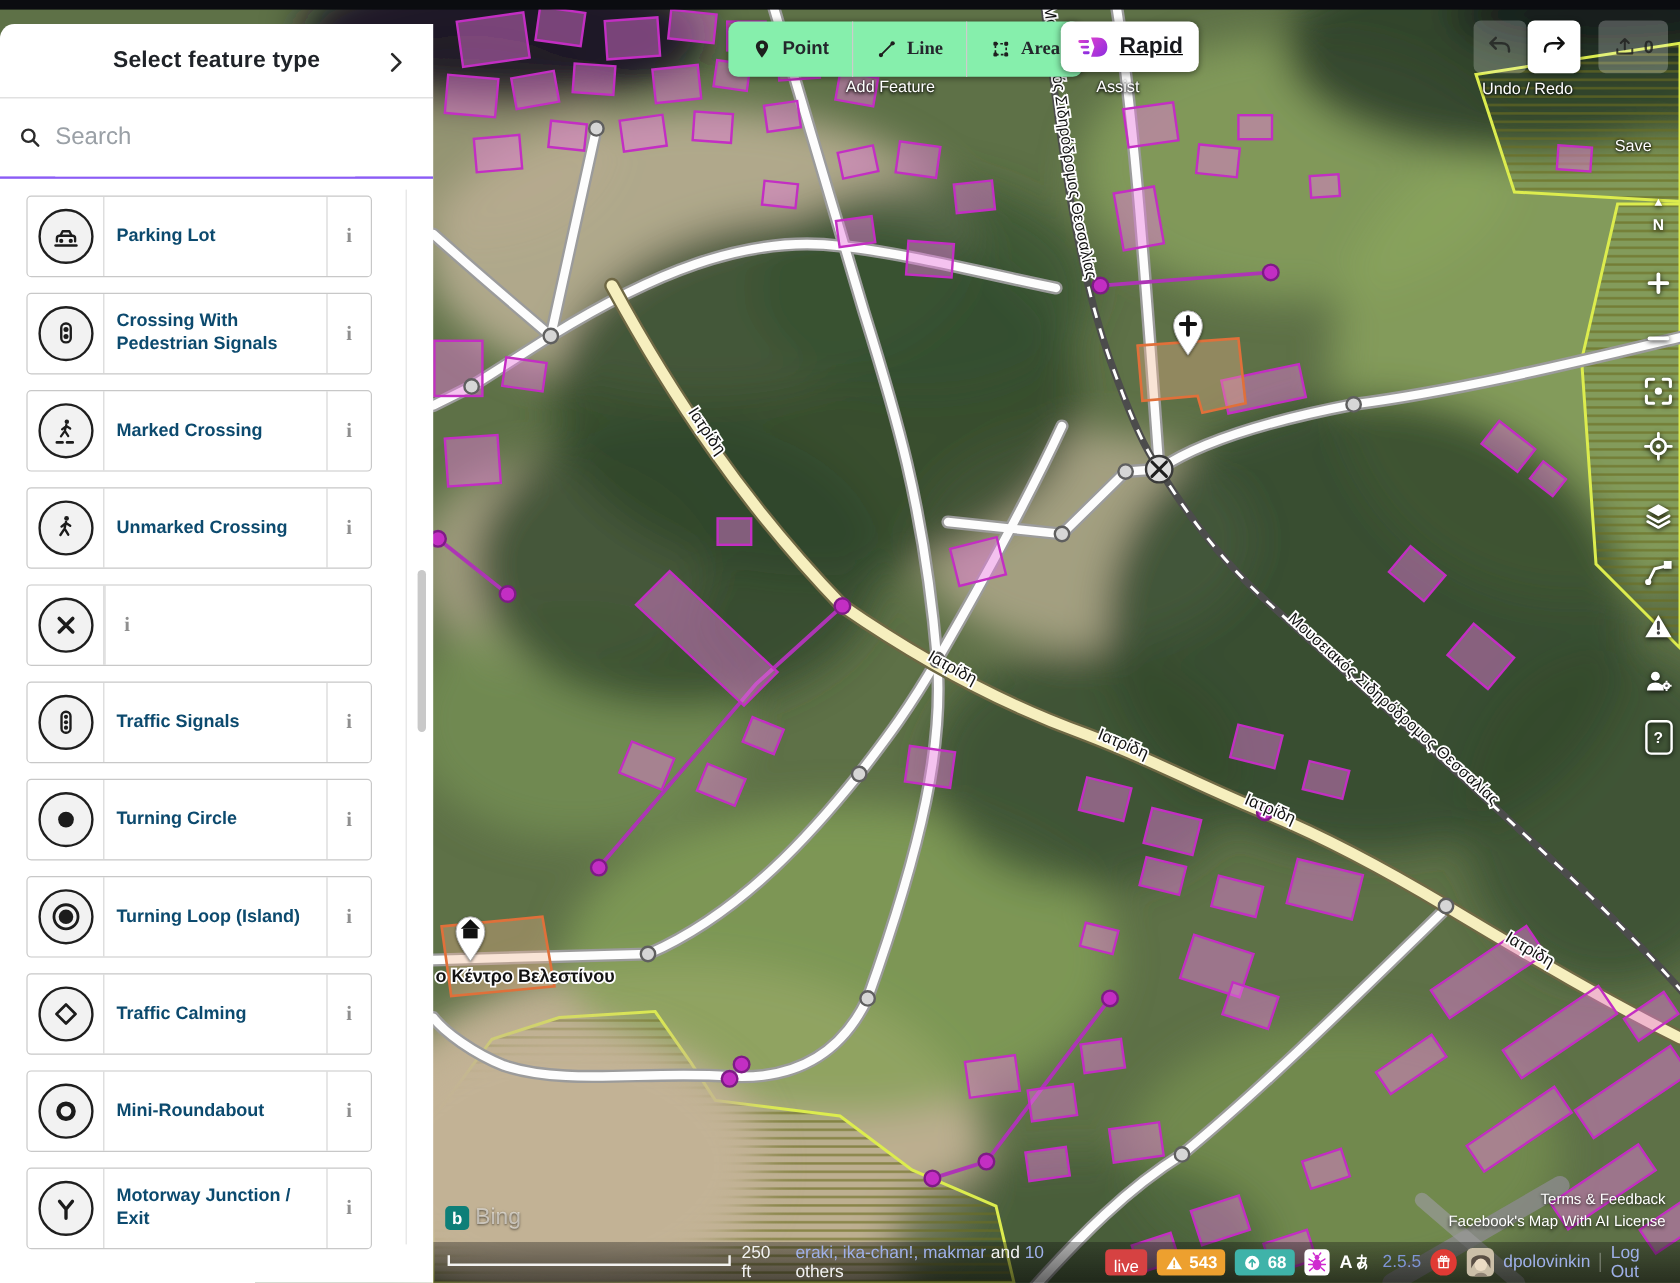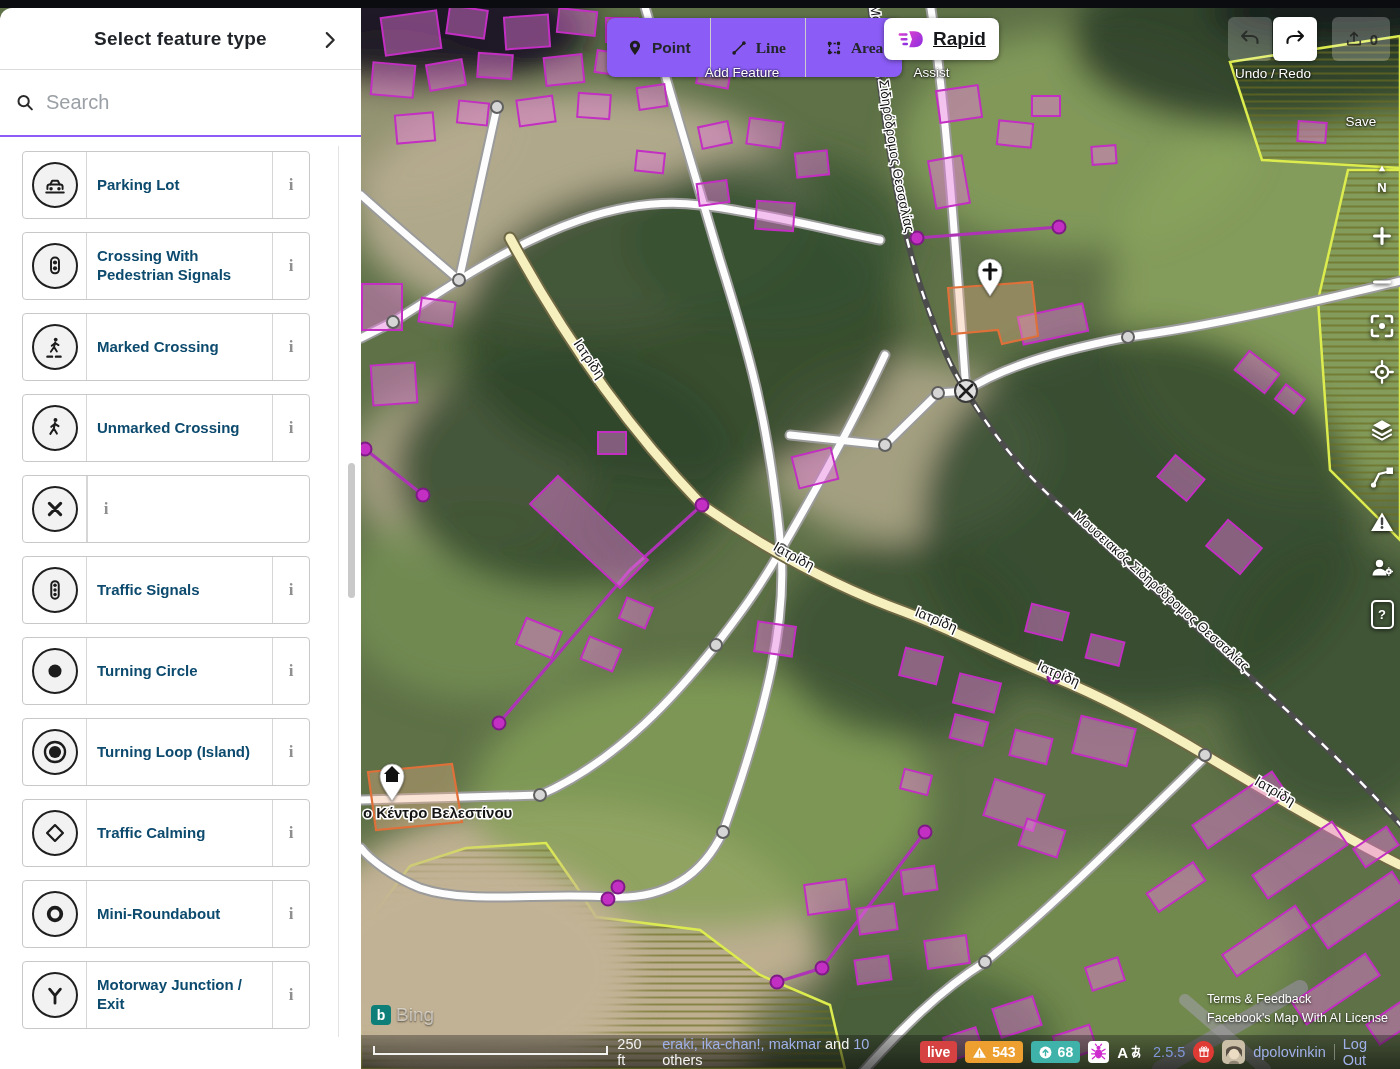--- a/index.html
+++ b/index.html
@@ -4,21 +4,21 @@
 <style>
   * { margin:0; padding:0; box-sizing:border-box; }
   html,body { width:1400px; height:1069px; overflow:hidden; background:#0b0c10;
               font-family:"Liberation Sans", sans-serif; }
   #stage { position:relative; width:1400px; height:1069px; }
 
   
   #map-svg { position:absolute; left:0; top:0; z-index:1; }
 
   
-  #sidebar { position:absolute; left:0; top:8px; bottom:0; width:361px; background:#fff;
+  #sidebar { position:absolute; left:0; top:20px; bottom:0; width:361px; background:#fff;
              border-top-left-radius:12px; z-index:10; overflow:hidden; }
   #sidebar-inner-edge { position:absolute; left:338px; top:138px; bottom:32px; width:1px; background:#e3e3e3; }
   #sidebar-scroll-thumb { position:absolute; left:348px; top:455px; width:7px; height:135px;
                           border-radius:4px; background:#c9c9c9; }
   .sb-header { height:62px; border-bottom:1px solid #dadada; display:flex; align-items:center;
                justify-content:center; position:relative; }
   .sb-title { font-size:19px; font-weight:700; color:#1f2328; letter-spacing:.2px; }
   .sb-chevron { position:absolute; right:18px; top:19px; width:26px; height:26px; display:flex;
                 align-items:center; justify-content:center; cursor:pointer; }
   .sb-search { height:67px; border-bottom:2px solid #8b5cf6; display:flex; 
@@ -38,22 +38,22 @@
                    font-weight:700; color:#0c4a6e; line-height:1.25; }
   .feature-info { width:37px; border-left:1px solid #d6d6d6; display:flex; align-items:center;
                   justify-content:center; color:#8f8f8f; font-family:"Liberation Serif", serif;
                   font-size:17px; font-weight:700; cursor:pointer; }
   #sidebar-footer { position:absolute; left:0; right:0; bottom:0; height:31px; background:#f6f6f6;
                     border-top:1px solid #ddd; display:flex; align-items:center; padding-left:20px;
                     gap:7px; color:#5c6b96; font-size:14.5px; cursor:pointer; }
 
   
   .ov { position:absolute; z-index:5; }
-  #add-feature-group { left:607px; top:18px; display:flex; background:#8b5cf6; border-radius:8px;
-                       box-shadow:0 1px 5px rgba(0,0,0,.45); height:59px; }
+  #add-feature-group { left:607px; top:18px; display:flex; background:#86efac; border-radius:8px;
+                       box-shadow:0 1px 5px rgba(0,0,0,.45); height:46px; }
   .tool-btn { display:flex; align-items:center; gap:8px; padding:0 19px; font-size:15.5px;
               font-weight:700; color:#24272c; cursor:pointer; }
   .tool-btn + .tool-btn { border-left:1px solid #ccc;font-family:Liberation Serif, serif; }
   .map-sublabel { color:#fff; font-size:13.5px; text-align:center;
                   text-shadow:0 1px 3px rgba(0,0,0,.9), 0 0 2px rgba(0,0,0,.9); }
   #add-feature-label { left:607px; top:65px; width:270px; }
   #rapid-button { left:884px; top:18px; height:42px; background:#fff; border-radius:8px;
                   box-shadow:0 1px 5px rgba(0,0,0,.45); display:flex; align-items:center;
                   gap:6px; padding:0 13px; cursor:pointer;text-decoration:underline; }
   #rapid-label-text { font-size:19px; font-weight:700; color:#17181c; }
@@ -81,39 +81,39 @@
   
   #status-bar { left:361px; right:0; bottom:0; height:34px; z-index:6; display:flex;
                 align-items:center; padding:0 8px 0 12px; gap:9px; font-size:14.5px; color:#f2f2f2;
                 background:linear-gradient(to bottom, rgba(20,20,20,.35), rgba(8,8,8,.62)); }
   #scale-bar { width:238px; height:9px; border-left:2px solid rgba(255,255,255,.92);
                border-right:2px solid rgba(255,255,255,.92);
                border-bottom:2px solid rgba(255,255,255,.92); margin-top:-4px; }
   .sb-link { color:#9fb0e8; cursor:pointer; text-decoration:none; }
   .badge { height:22px; border-radius:4px; padding:0 7px; display:flex; align-items:center;
            gap:5px; font-weight:700; font-size:14px; color:#fff; cursor:pointer; }
-  #live-badge { background:#d64242; font-weight:700; }
+  #live-badge { background:#d64242; font-weight:400;align-items:flex-end; }
   #issues-badge { background:#eda02f; }
   #uploads-badge { background:#3fb3a9; }
   .tile { width:22px; height:22px; border-radius:4px; display:flex; align-items:center;
           justify-content:center; cursor:pointer; }
   #bug-tile { background:#fff; }
   #gift-tile { background:#e03a34; border-radius:50%; }
   #avatar-tile { width:24px; height:24px; border-radius:5px; overflow:hidden; }
   #locale-button { display:flex; align-items:center; gap:1px; color:#fff; font-weight:700;
                    font-size:15px; cursor:pointer; }
   .vdiv { width:1px; height:16px; background:rgba(255,255,255,.35); }
   #right-cluster { margin-left:auto; display:flex; align-items:center; gap:8px; }
 
   
   #bing-attr { left:371px; top:1004px; display:flex; align-items:center; gap:5px; z-index:4; }
   #bing-logo { width:20px; height:20px; border-radius:4px; background:#0e7f78; color:#fff;
                font-weight:700; font-size:14px; display:flex; align-items:center; justify-content:center; }
   #bing-name { color:rgba(255,255,255,.55); font-size:19px; text-shadow:0 1px 2px rgba(0,0,0,.6); }
-  #terms-attr { right:12px; top:990px; text-align:left; color:#fff; font-size:12.5px;
+  #terms-attr { right:12px; top:990px; text-align:right; color:#fff; font-size:12.5px;
                 line-height:19px; text-shadow:0 1px 3px rgba(0,0,0,.9); z-index:4; }
   #terms-attr div { cursor:pointer; }
 
   .hidden-symbols { position:absolute; width:0; height:0; overflow:hidden; }
 </style>
 </head>
 <body>
 
 <div id="stage">
 

